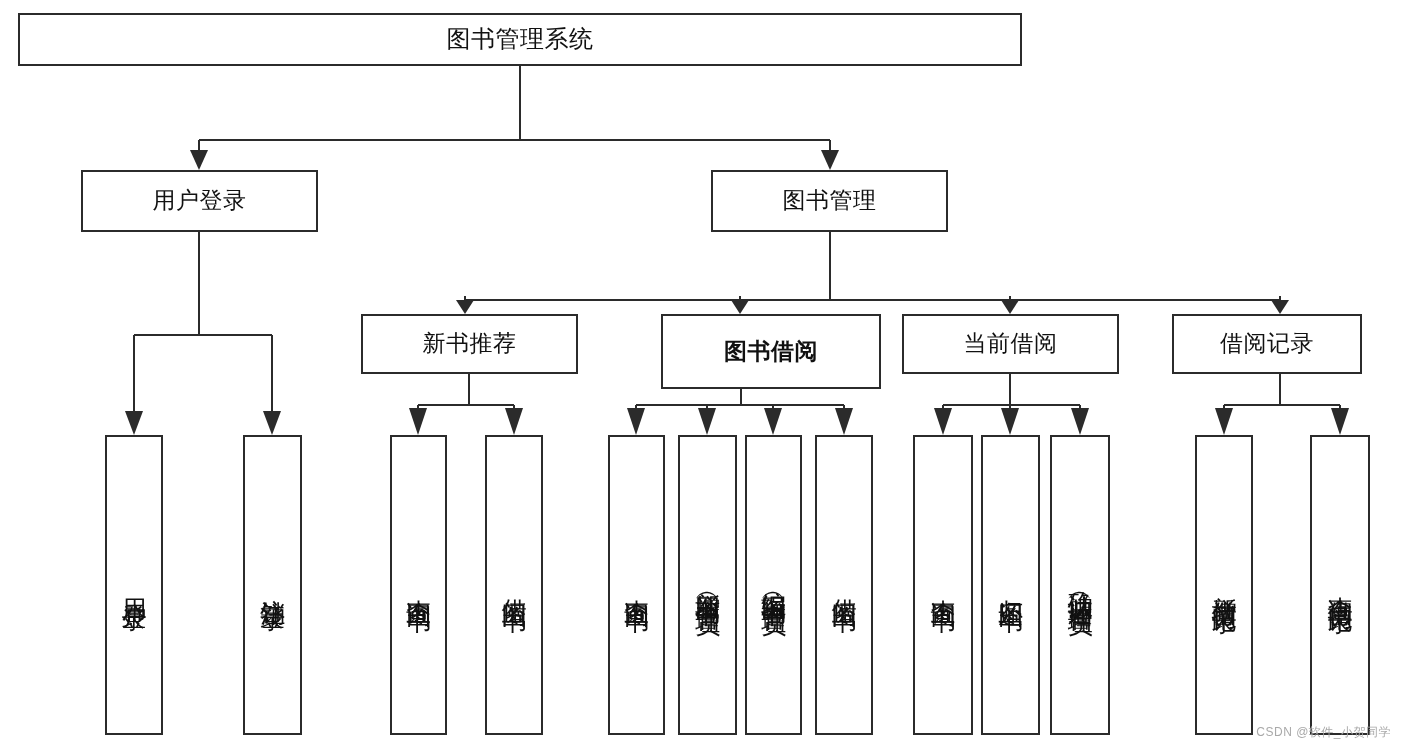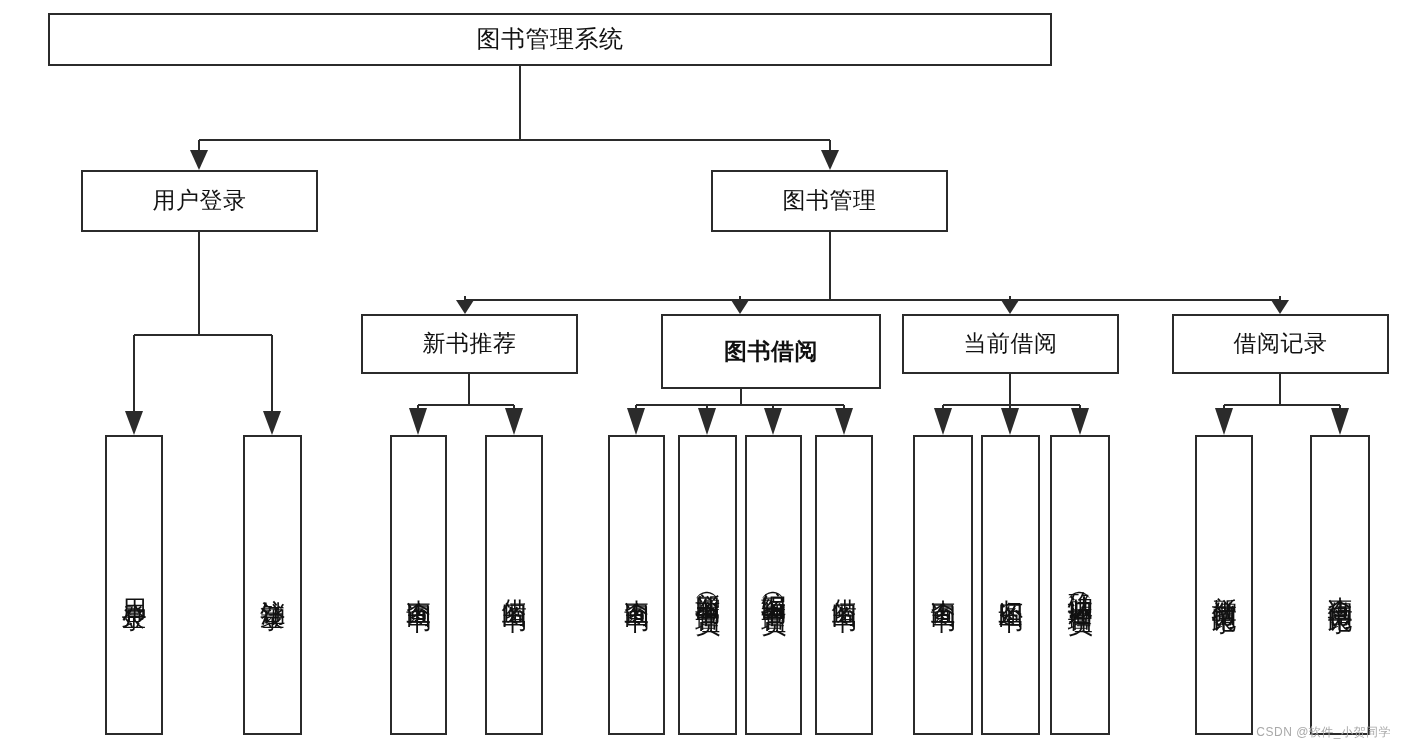--- a/index.html
+++ b/index.html
@@ -150,21 +150,21 @@
     <polygon class="arrow" points="1071,408 1089,408 1080,435"></polygon>
 
     <line x1="1280" y1="374" x2="1280" y2="405"></line>
     <line x1="1224" y1="405" x2="1340" y2="405"></line>
     <line x1="1224" y1="405" x2="1224" y2="412"></line>
     <polygon class="arrow" points="1215,408 1233,408 1224,435"></polygon>
     <line x1="1340" y1="405" x2="1340" y2="412"></line>
     <polygon class="arrow" points="1331,408 1349,408 1340,435"></polygon>
   </svg>
 
-  <div class="node horiz root" style="left:18px; top:13px; width:1004px; height:53px;margin-left:30px;">
+  <div class="node horiz root" style="left:18px; top:13px; width:1004px; height:53px;">
     <span class="label">图书管理系统</span>
   </div>
 
   <div class="node horiz" style="left:81px; top:170px; width:237px; height:62px;">
     <span class="label">用户登录</span>
   </div>
 
   <div class="node horiz" style="left:361px; top:314px; width:217px; height:60px;">
     <span class="label">新书推荐</span>
   </div>
@@ -174,21 +174,21 @@
   </div>
 
   <div class="node horiz" style="left:661px; top:314px; width:220px; height:75px;font-weight:bold;">
     <span class="label">图书借阅</span>
   </div>
 
   <div class="node horiz" style="left:902px; top:314px; width:217px; height:60px;">
     <span class="label">当前借阅</span>
   </div>
 
-  <div class="node horiz" style="left:1172px; top:314px; width:217px; height:60px;">
+  <div class="node horiz" style="left:1172px; top:314px; width:190px; height:60px;">
     <span class="label">借阅记录</span>
   </div>
 
   <div class="node vert" style="left:105px; top:435px; width:58px; height:300px;">
     <span class="label">用户登录</span>
   </div>
 
   <div class="node vert" style="left:243px; top:435px; width:59px; height:300px;">
     <span class="label">注销登录</span>
   </div>

